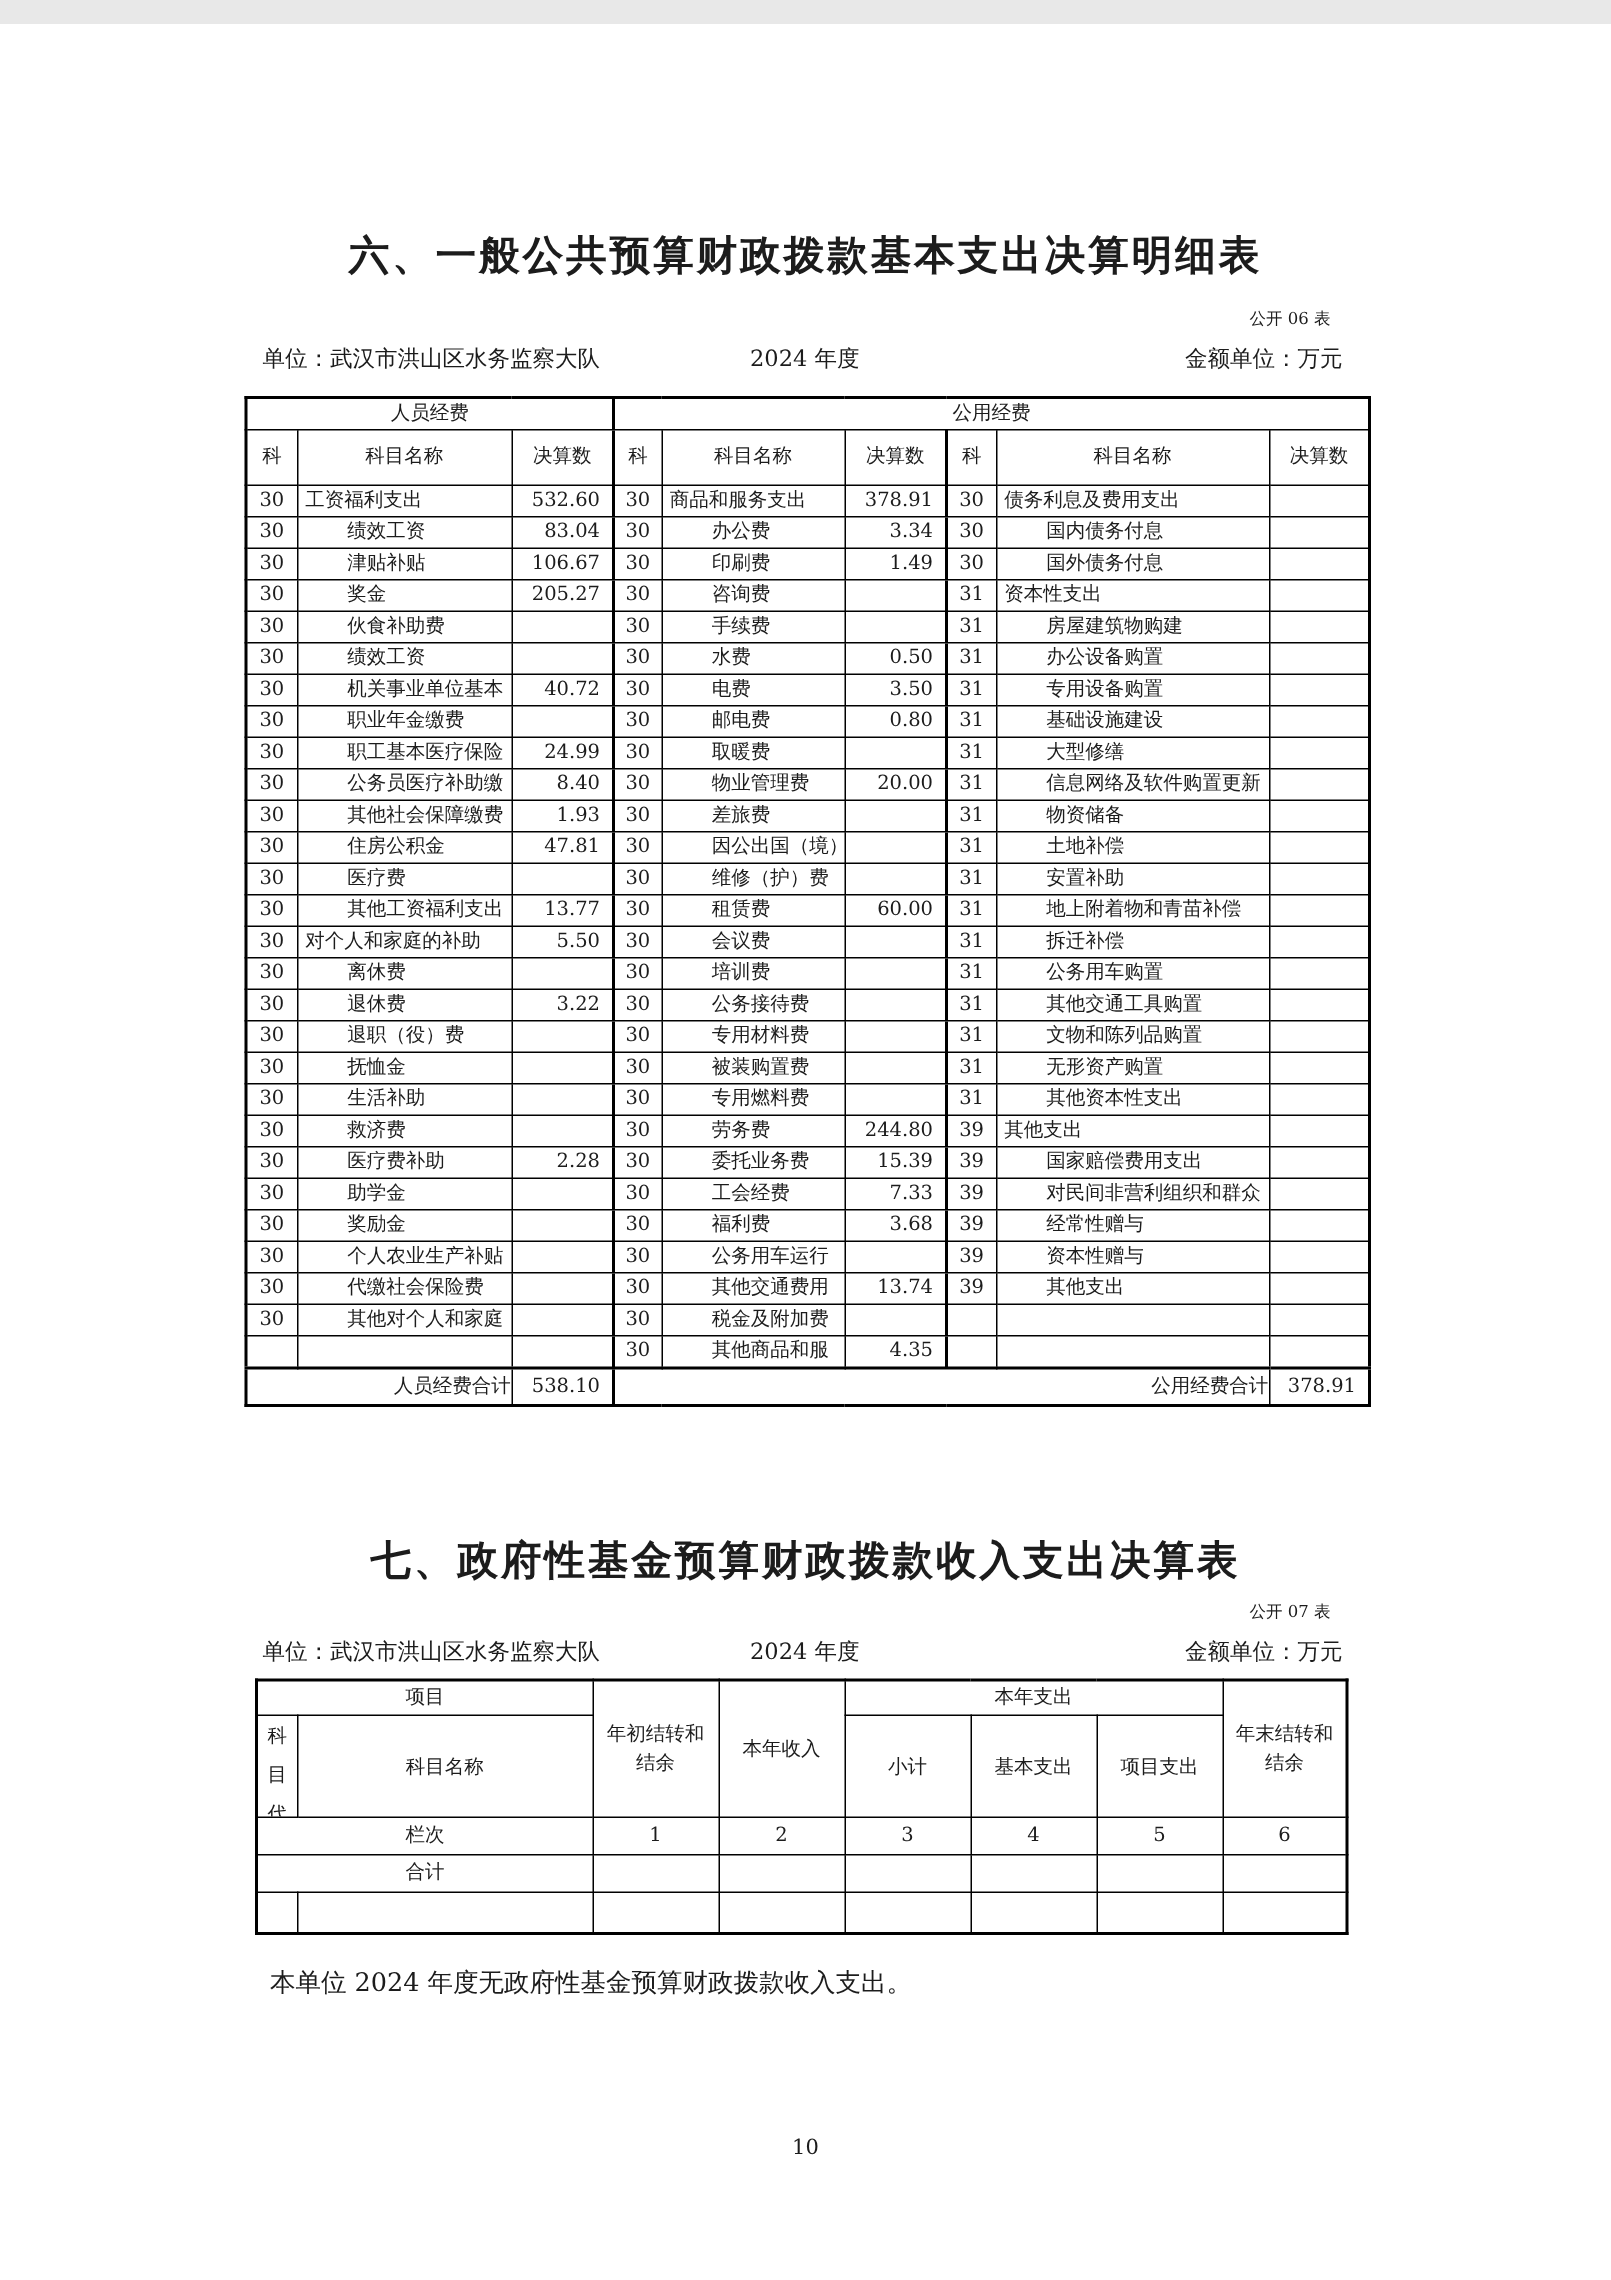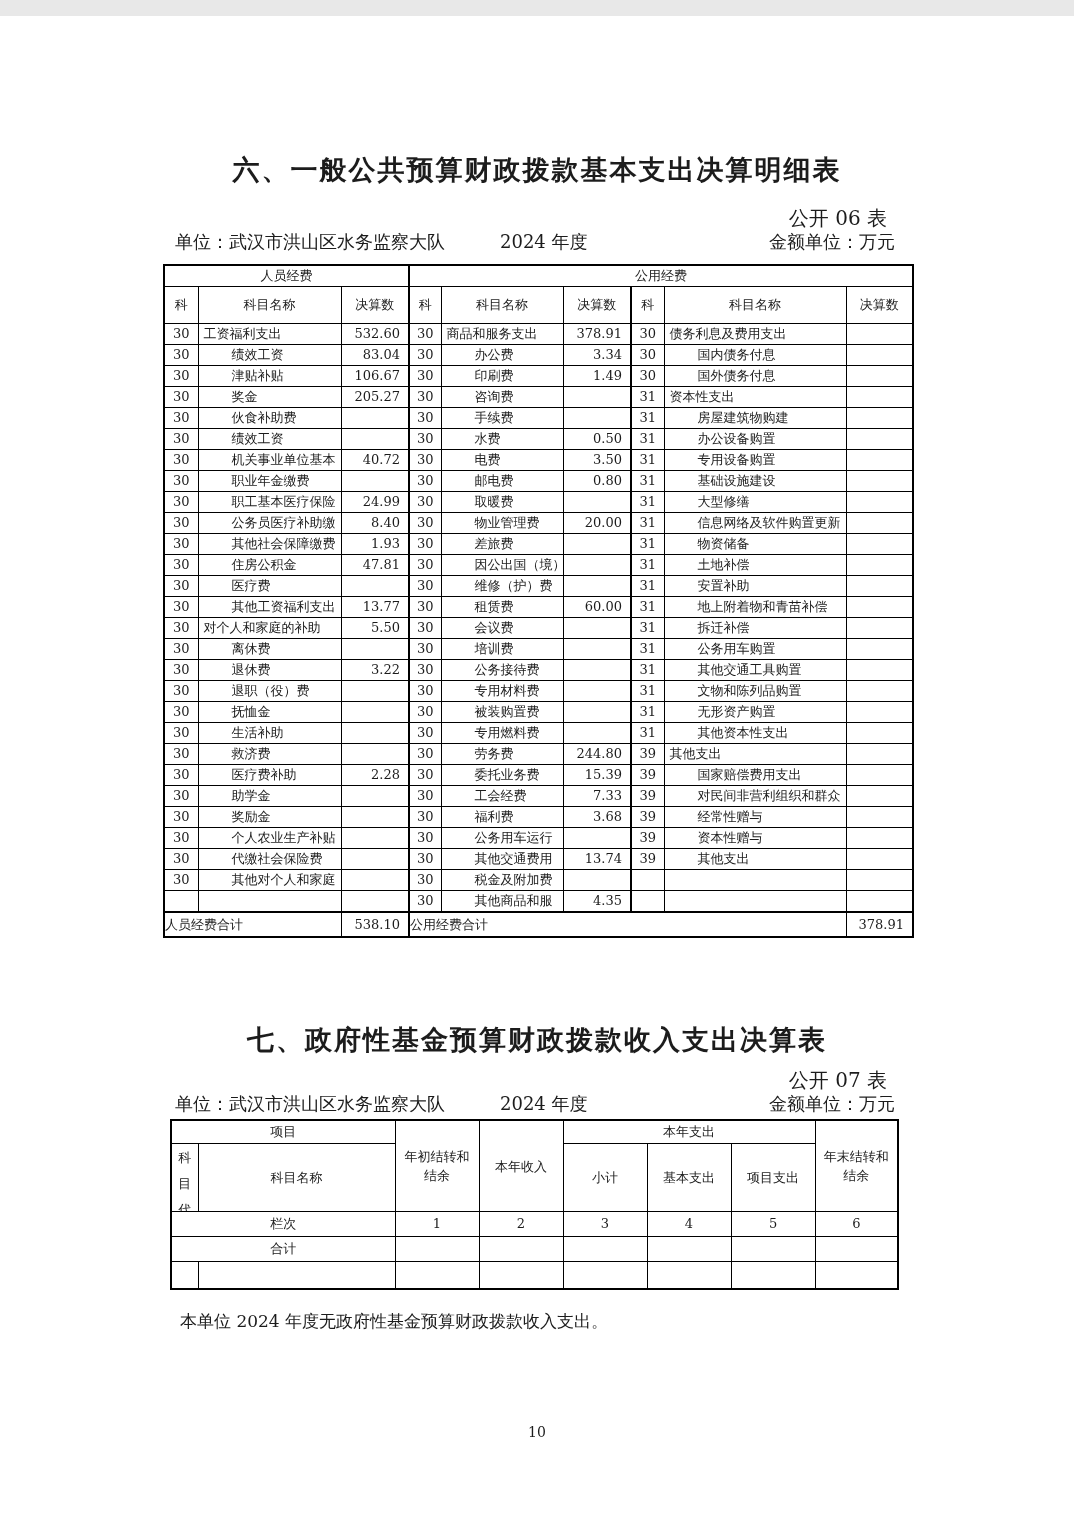--- a/index.html
+++ b/index.html
@@ -2,40 +2,40 @@
 <html><head>
 <meta charset="utf-8">
 <style>
   html,body{margin:0;padding:0;background:#e8e8e8;}
   #page{position:relative;width:1074px;height:1520px;background:#ffffff;margin:16px auto;
         font-family:"DejaVu Serif","Liberation Serif",serif;color:#1c1c1c;overflow:hidden;}
 
   .doc-title{position:absolute;left:0;width:1074px;text-align:center;
              font-family:"Liberation Sans","DejaVu Sans",sans-serif;
              font-weight:bold;font-size:27px;letter-spacing:2px;white-space:nowrap;}
-  .badge{position:absolute;font-size:20px;white-space:nowrap;}
-  .meta{position:absolute;font-size:18px;white-space:nowrap;}
+  .badge{position:absolute;font-size:11px;white-space:nowrap;}
+  .meta{position:absolute;font-size:15px;white-space:nowrap;}
   .note{position:absolute;font-size:13px;white-space:nowrap;}
   .statement{position:absolute;font-size:17px;white-space:nowrap;}
   .pagenum{position:absolute;left:0;width:1074px;text-align:center;font-size:14px;}
 
   table{border-collapse:collapse;table-layout:fixed;}
   .t6{position:absolute;top:248px;left:163px;width:749px;font-size:13px;border:2px solid #000;}
   .t6 td{border:1px solid #000;padding:0;white-space:nowrap;overflow:hidden;
          height:20px;line-height:20px;vertical-align:middle;}
   .t6 .grp td{height:20px;text-align:center;}
   .t6 .colhead td{height:36px;line-height:36px;text-align:center;}
   .t6 td.gb{border-left:2px solid #000;}
   .t6 .c-code{text-align:center;}
   .t6 .c-name{text-align:left;}
   .t6 .c-name.lv1{padding-left:5px;}
   .t6 .c-name.lv2{padding-left:33px;}
   .t6 .c-val{text-align:right;padding-right:8px;}
   .t6 .totals td{border-top:2px solid #000;height:23px;line-height:23px;}
-  .t6 .totals .t-label{text-align:left;}
+  .t6 .totals .t-label{text-align:right;}
 
   .t7{position:absolute;top:1103px;left:170px;width:727px;font-size:13px;border:2px solid #000;}
   .t7 td{border:1px solid #000;padding:0;text-align:center;vertical-align:middle;overflow:hidden;}
   .t7 .r1 td{height:22px;line-height:22px;}
   .t7 .r2 td{height:67px;}
   .t7 td.wrap{white-space:normal;line-height:19px;padding:0 7px;}
   .t7 .lane td{height:24px;line-height:24px;}
   .t7 .total td{height:24px;line-height:24px;}
   .t7 .empty td{height:26px;line-height:26px;}
   .t7 .vcode-inner{height:66px;overflow:hidden;width:100%;

